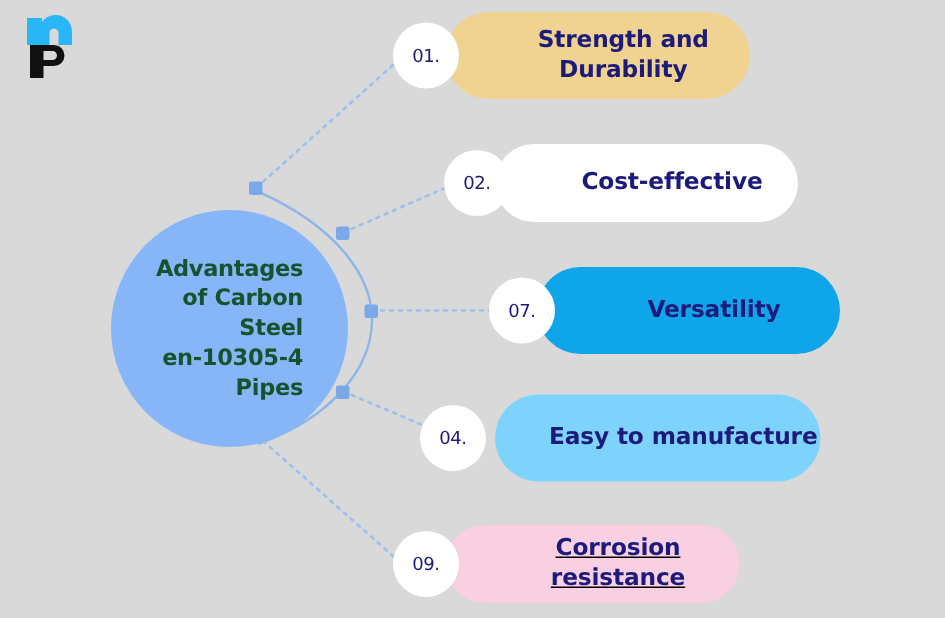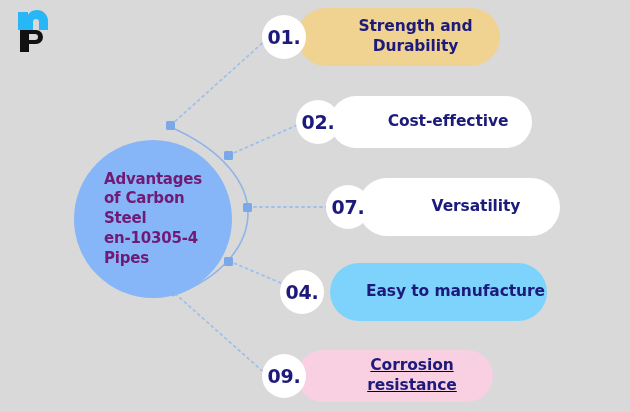--- a/index.html
+++ b/index.html
@@ -41,25 +41,25 @@
     width: 158px;
     height: 158px;
     border-radius: 50%;
     background: #86b6f7;
     display: flex;
     align-items: center;
     justify-content: center;
     z-index: 3;
   }
   .hub-text {
-    color: #701a75;
+    color: #14532d;
     font-size: 15px;
     font-weight: bold;
     line-height: 1.32;
-    text-align: left;
+    text-align: right;
     letter-spacing: -0.2px;
     padding: 0 8px;
     white-space: pre-line;
   }
   .item {
     position: absolute;
     display: flex;
     align-items: center;
     z-index: 4;
   }
@@ -87,22 +87,22 @@
     border-radius: 50%;
     background: #ffffff;
     display: flex;
     align-items: center;
     justify-content: center;
     z-index: 6;
     box-shadow: 0 0 0 0 rgba(0,0,0,0);
   }
   .badge-text {
     color: #1c1a7a;
-    font-weight: bold;
-    font-size: 19px;
+    font-weight: normal;
+    font-size: 12px;
     letter-spacing: -0.3px;
   }
 </style>
 </head>
 <body>
 
 <div id="infographic">
 
   <svg class="logo" viewBox="0 0 56 48">
     <path d="M6 22 L6 4 L16 4 L16 22 Z" fill="#29b6f6"></path>
@@ -148,21 +148,21 @@
   <div class="item">
     <div class="pill" style="left:330px; top:96px; width:202px; height:52px; background:#ffffff;">
       <div class="pill-label">Cost-effective</div>
     </div>
     <div class="badge" style="left:296px; top:100px;">
       <span class="badge-text">02.</span>
     </div>
   </div>
 
   <div class="item">
-    <div class="pill" style="left:358px; top:178px; width:202px; height:58px; background:#ffffff;">
+    <div class="pill" style="left:358px; top:178px; width:202px; height:58px; background:#0ea5e9;">
       <div class="pill-label">Versatility</div>
     </div>
     <div class="badge" style="left:326px; top:185px;">
       <span class="badge-text">07.</span>
     </div>
   </div>
 
   <div class="item">
     <div class="pill" style="left:330px; top:263px; width:217px; height:58px; background:#7dd3fc;">
       <div class="pill-label">Easy to manufacture</div>

